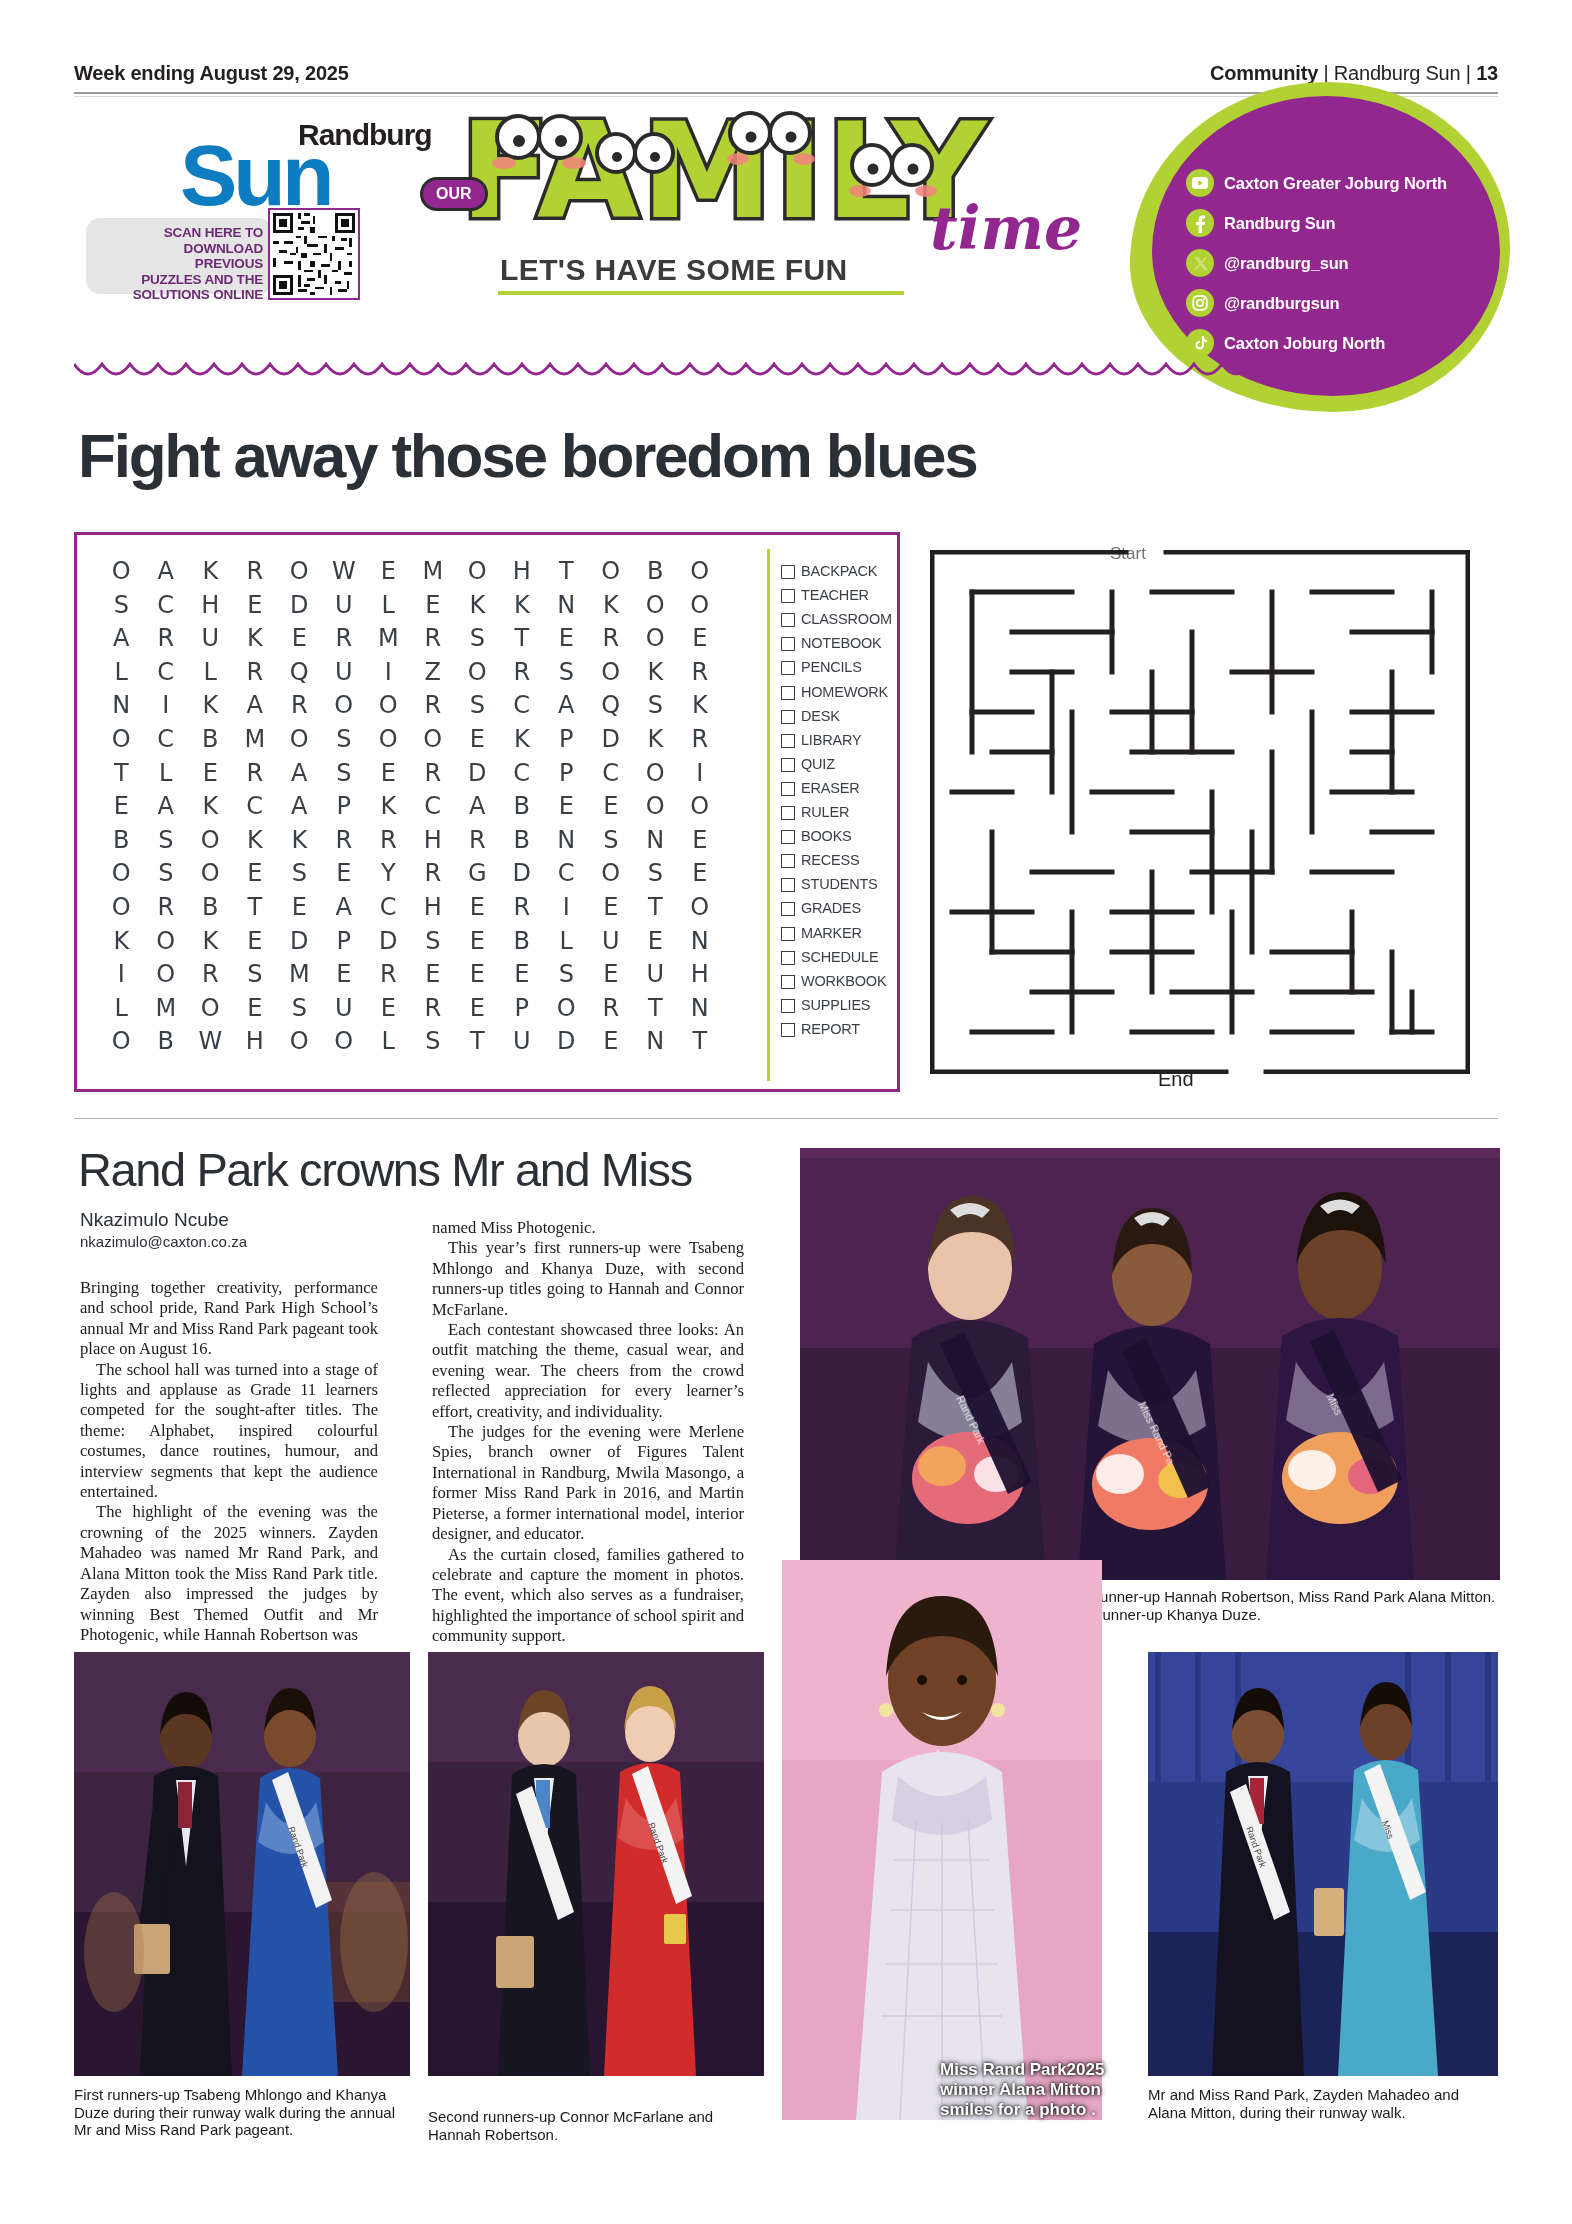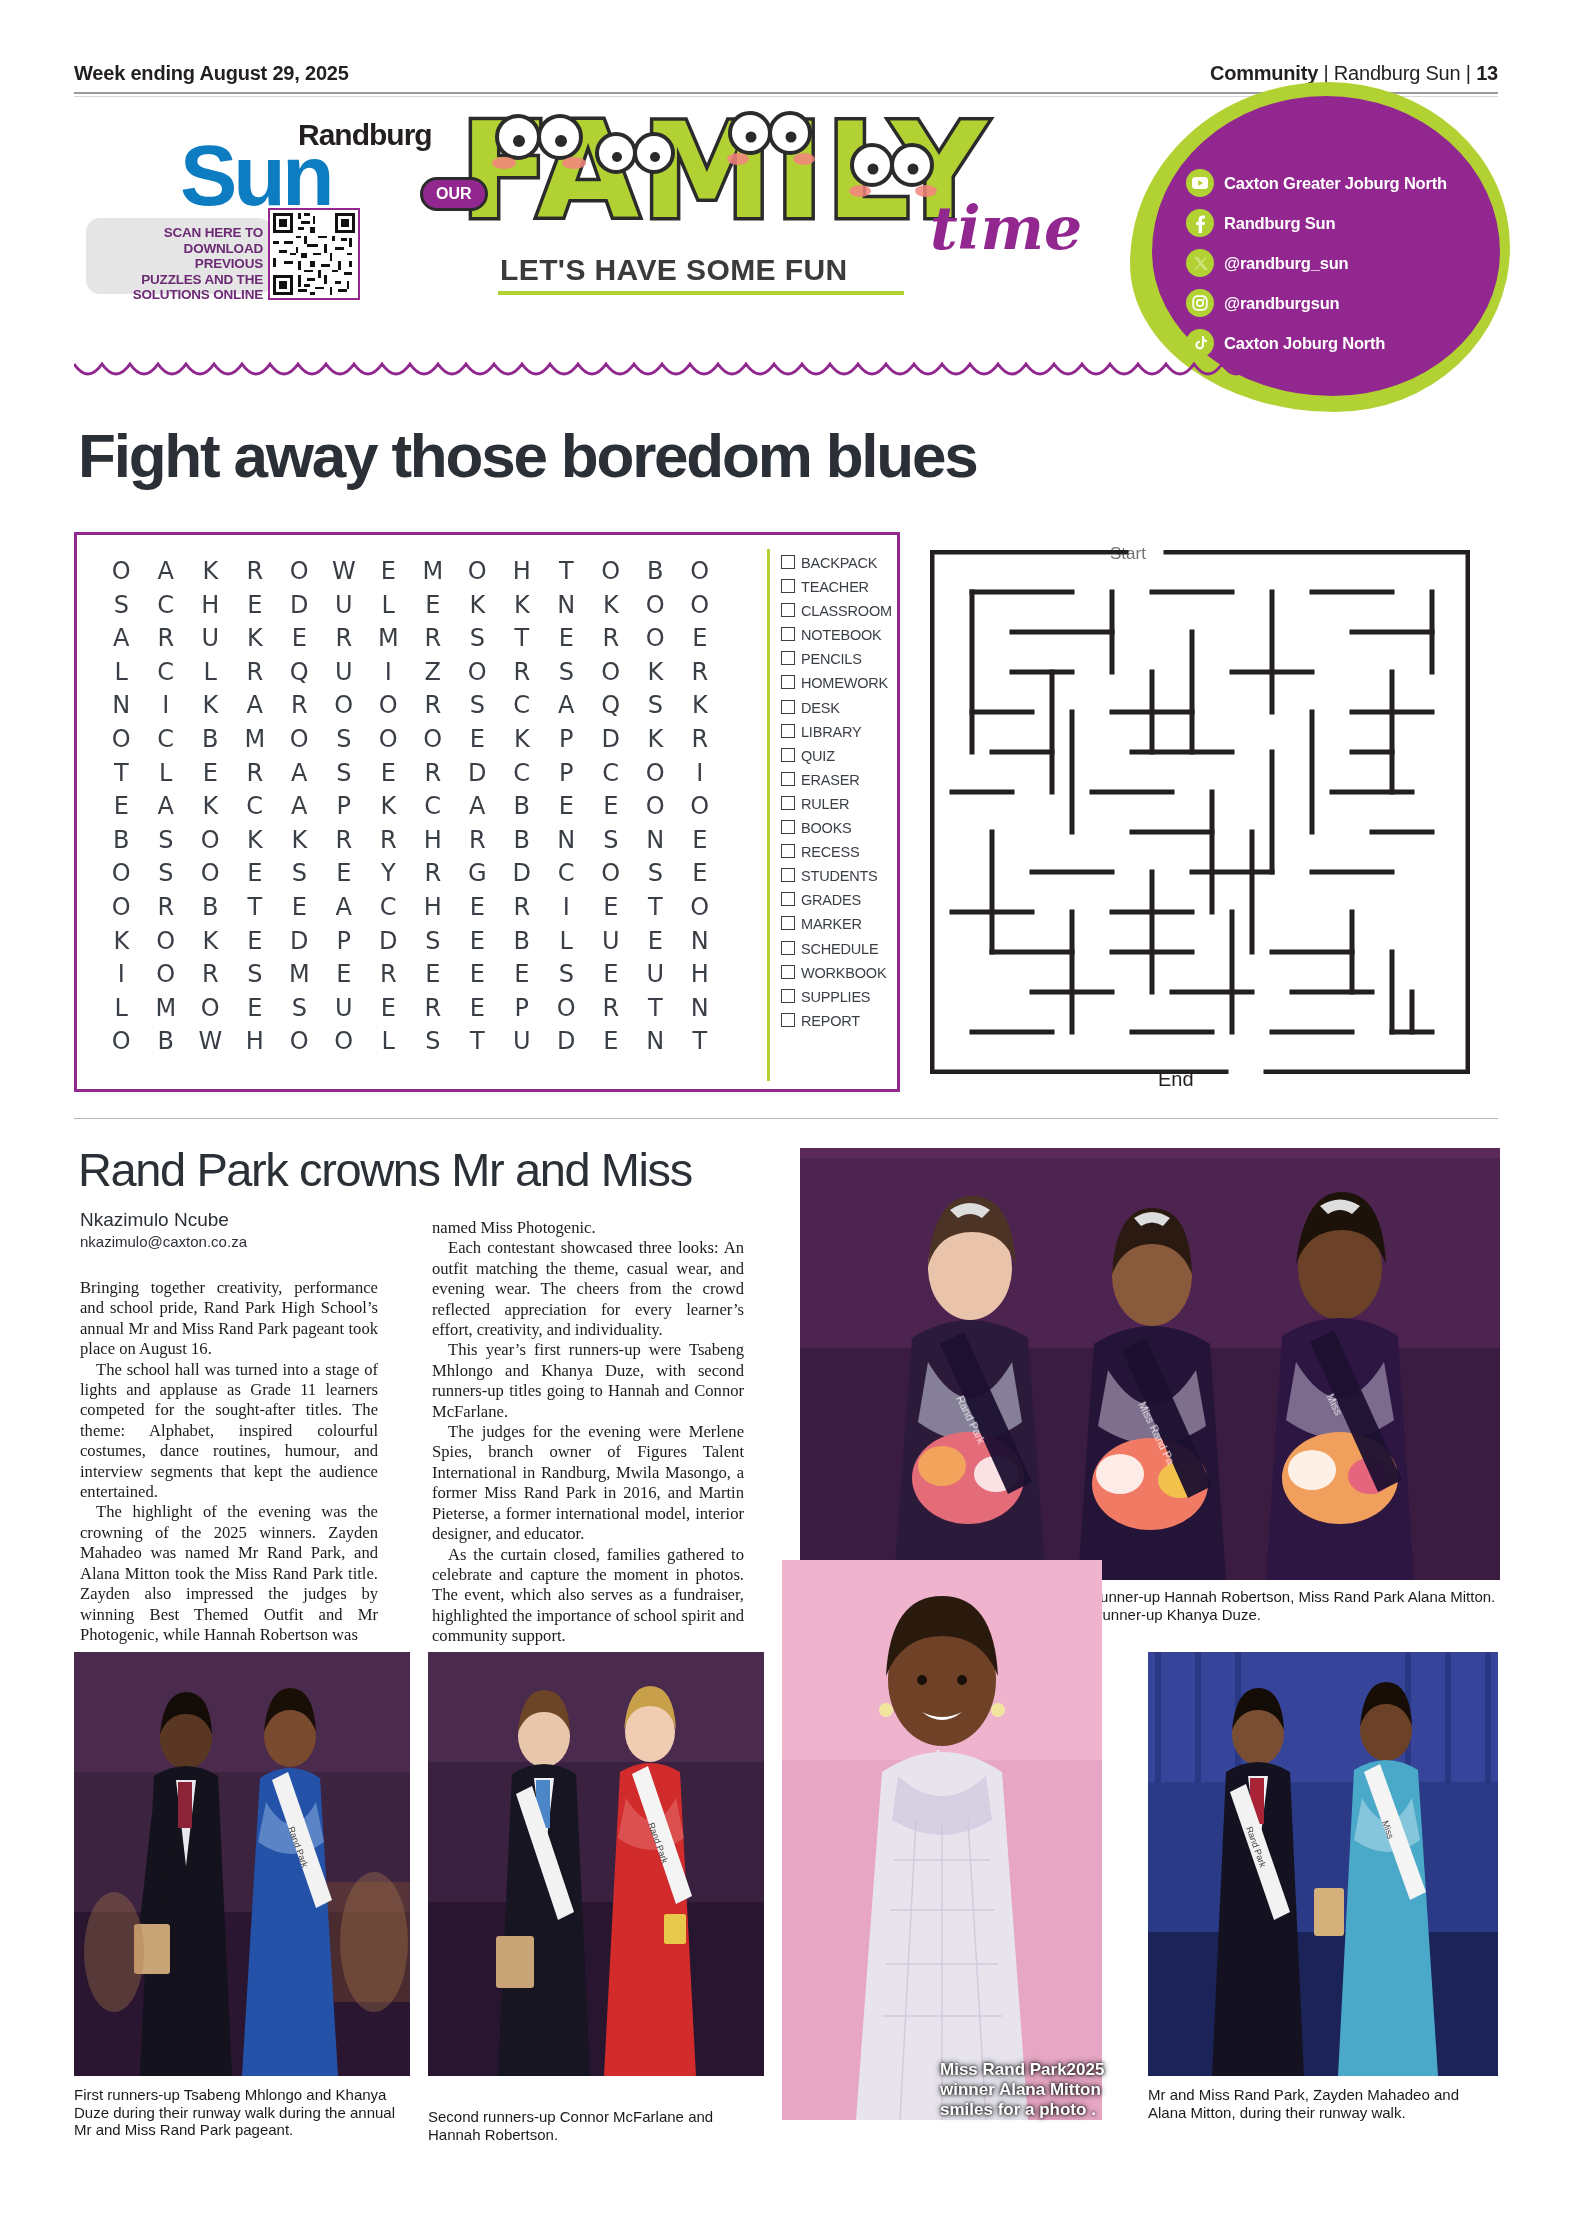--- a/index.html
+++ b/index.html
@@ -148,21 +148,21 @@
     font-family: "DejaVu Sans", sans-serif;
   }
   .ws-grid span { text-align: center; line-height: 33.6px; }
   .ws-sep {
     position: absolute; left: 690px; top: 14px; width: 3px; height: 532px;
     background: #b2d234;
   }
   .ws-words {
     position: absolute; left: 704px; top: 20px; width: 116px;
   }
-  .ws-words .w { display: flex; align-items: flex-start; height: 24.1px; }
+  .ws-words .w { display: flex; align-items: flex-end; height: 24.1px; }
   .ws-words .box {
     width: 14px; height: 14px; border: 1.6px solid #3a3f46;
     margin-right: 6px; flex: 0 0 14px; background: #fff;
   }
   .ws-words .lbl { font-size: 14.5px; color: #3a3f46; letter-spacing: -.2px; }
 
   
   .maze-wrap { position: absolute; left: 930px; top: 528px; width: 570px; height: 570px; }
   .maze-start {
     position: absolute; left: 168px; top: 16px; font-size: 17px; color: #737373; margin-left: 12px;
@@ -737,22 +737,22 @@
     <div class="mail">nkazimulo@caxton.co.za</div>
   </div>
 
   <div class="col col-1" id="col1">
       <p class="first">Bringing together creativity, performance and school pride, Rand Park High School’s annual Mr and Miss Rand Park pageant took place on August 16.</p>
       <p>The school hall was turned into a stage of lights and applause as Grade 11 learners competed for the sought-after titles. The theme: Alphabet, inspired colourful costumes, dance routines, humour, and interview segments that kept the audience entertained.</p>
       <p>The highlight of the evening was the crowning of the 2025 winners. Zayden Mahadeo was named Mr Rand Park, and Alana Mitton took the Miss Rand Park title. Zayden also impressed the judges by winning Best Themed Outfit and Mr Photogenic, while Hannah Robertson was</p>
     </div>
   <div class="col col-2" id="col2">
       <p class="first">named Miss Photogenic.</p>
+      <p>This year’s first runners-up were Tsabeng Mhlongo and Khanya Duze, with second runners-up titles going to Hannah and Connor McFarlane.</p>
       <p>Each contestant showcased three looks: An outfit matching the theme, casual wear, and evening wear. The cheers from the crowd reflected appreciation for every learner’s effort, creativity, and individuality.</p>
-      <p>This year’s first runners-up were Tsabeng Mhlongo and Khanya Duze, with second runners-up titles going to Hannah and Connor McFarlane.</p>
       <p>The judges for the evening were Merlene Spies, branch owner of Figures Talent International in Randburg, Mwila Masongo, a former Miss Rand Park in 2016, and Martin Pieterse, a former international model, interior designer, and educator.</p>
       <p>As the curtain closed, families gathered to celebrate and capture the moment in photos. The event, which also serves as a fundraiser, highlighted the importance of school spirit and community support.</p>
     </div>
 
   <div class="photo ph-main">
     <div class="stage1"></div>
     <svg viewBox="0 0 700 432" width="700" height="432" style="position:absolute;inset:0">
       <rect width="700" height="432" fill="#3a1c41"></rect>
       <rect y="0" width="700" height="200" fill="#4d2350"></rect>
       <g opacity=".5" fill="#6b2f66">

